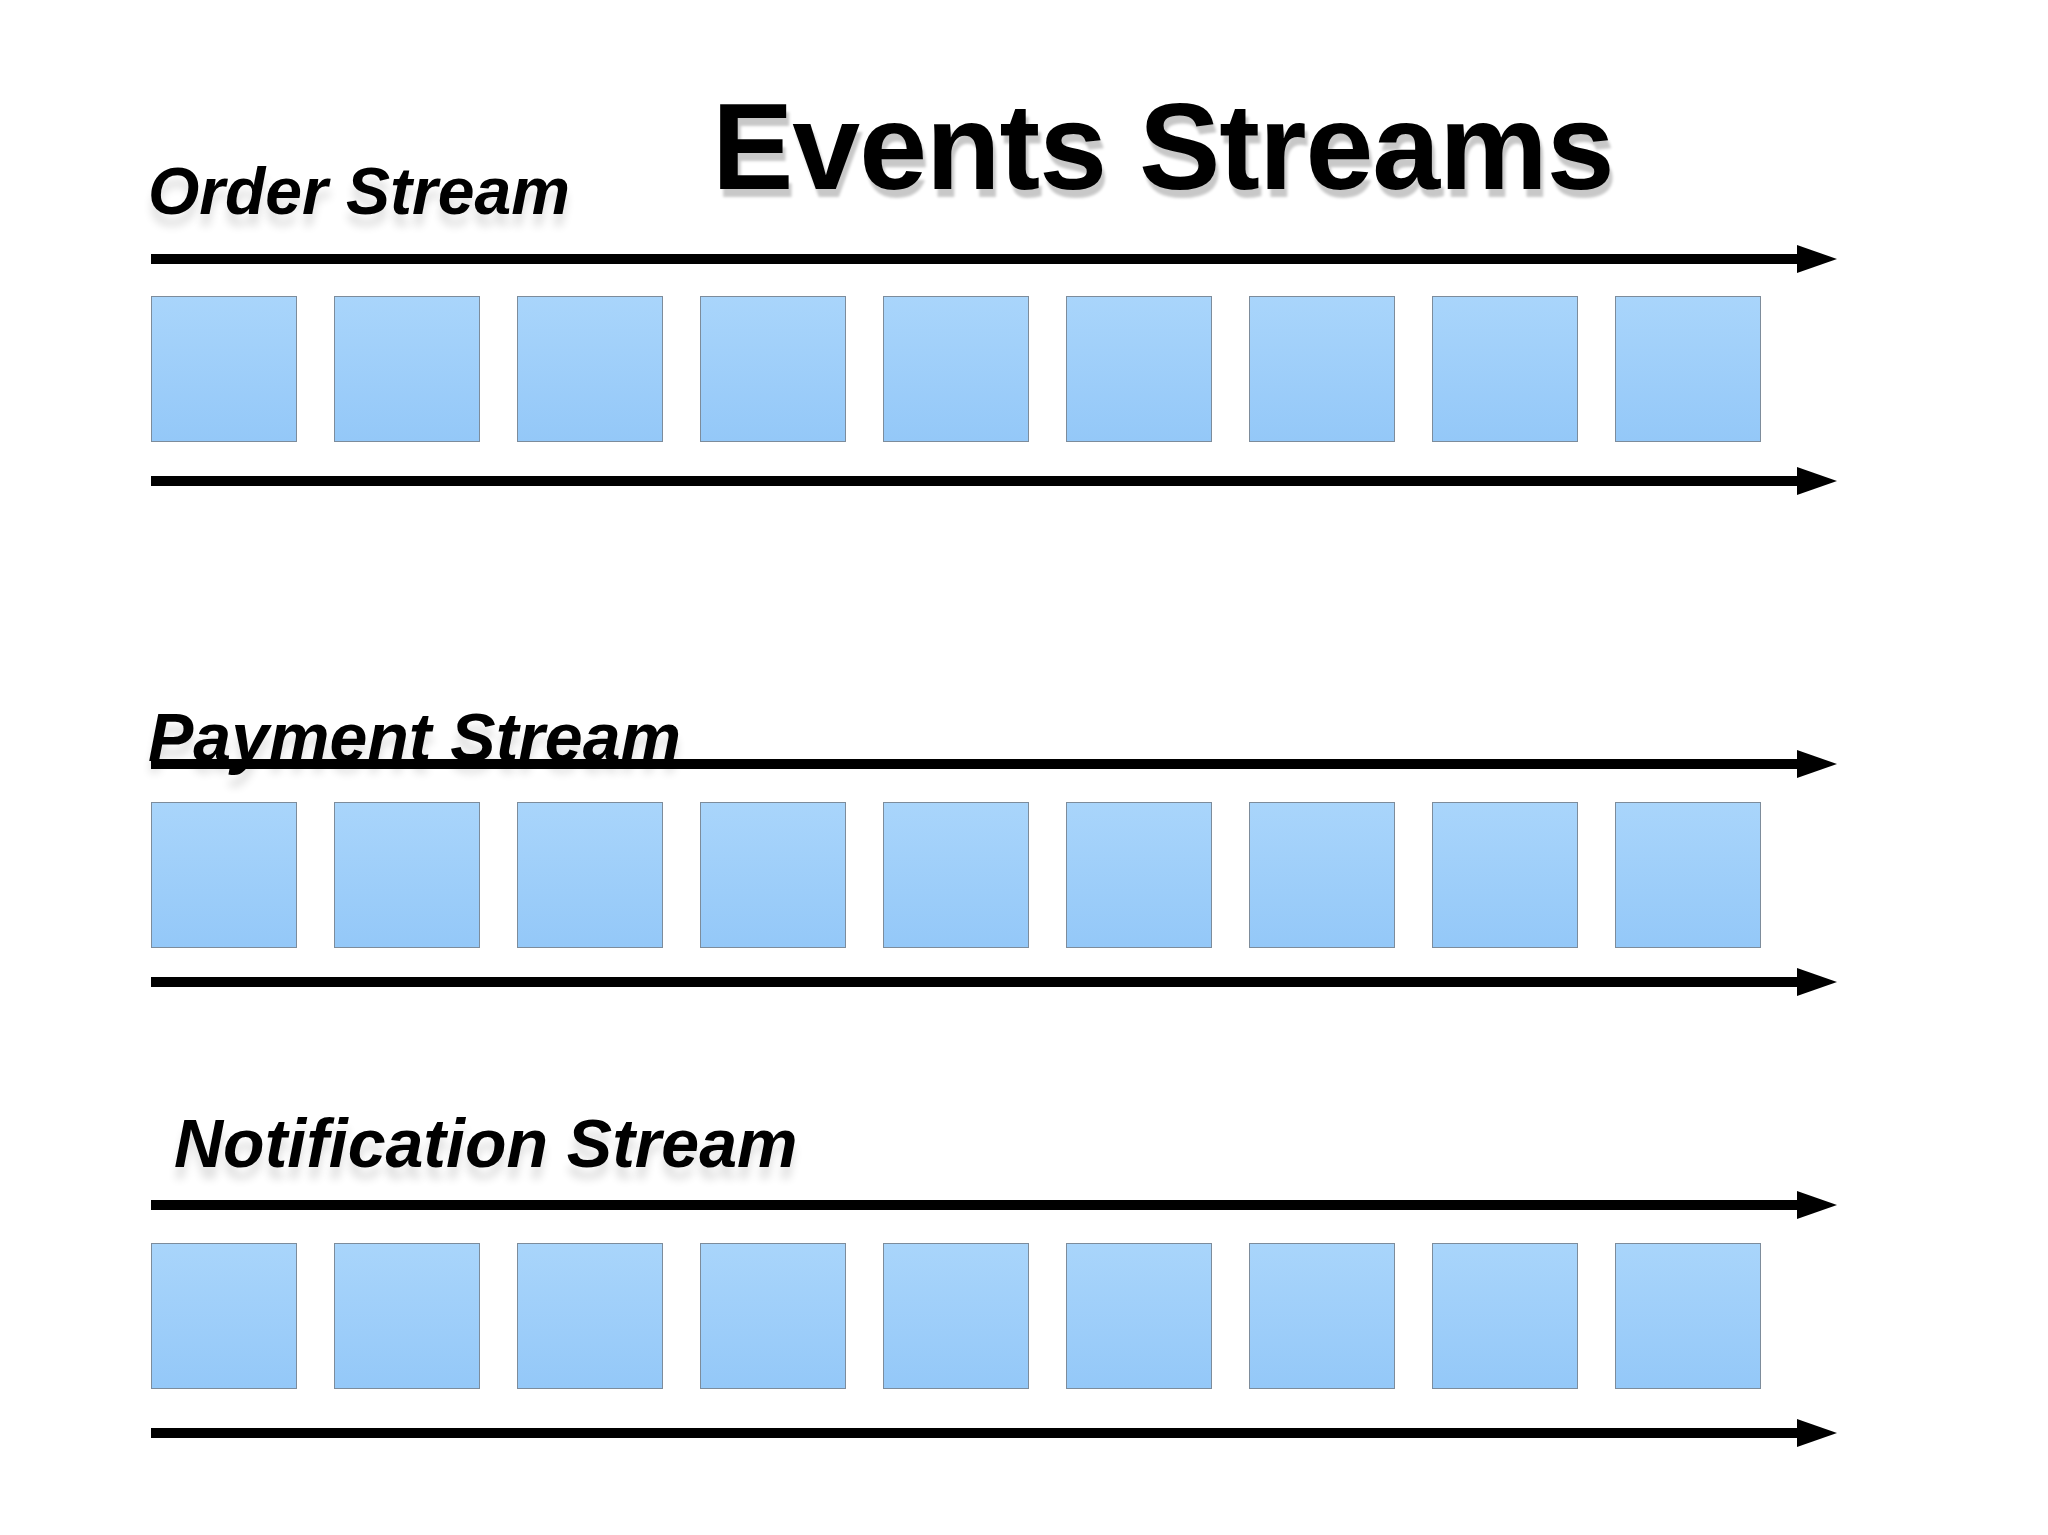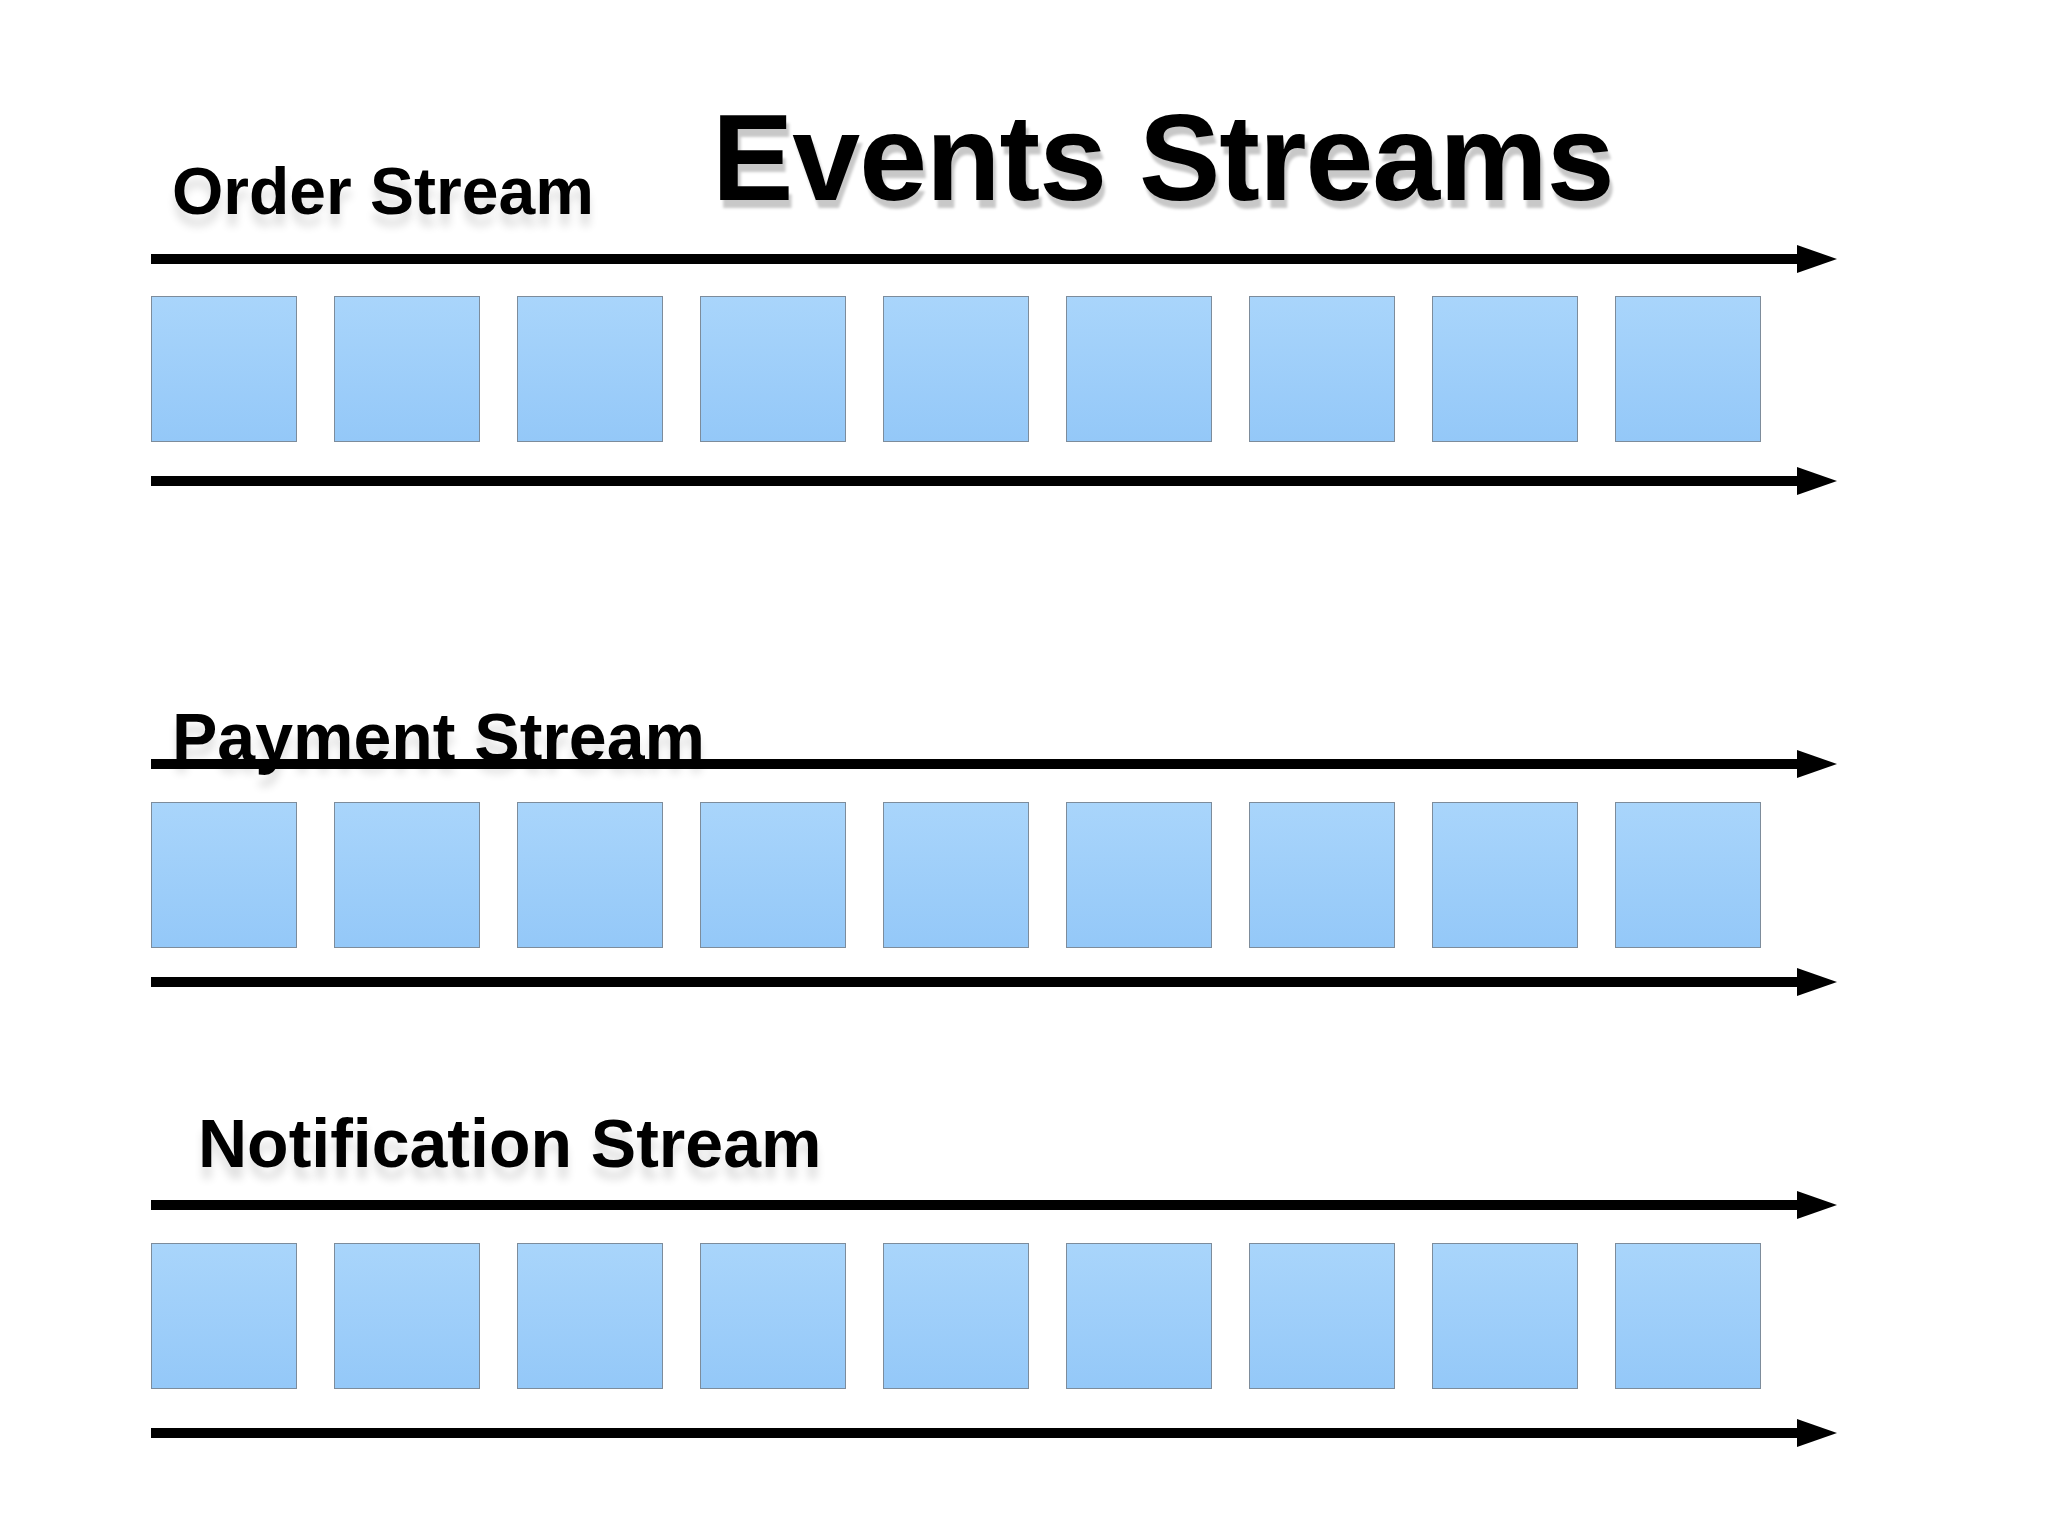--- a/index.html
+++ b/index.html
@@ -14,39 +14,40 @@
     overflow: hidden;
     position: relative;
   }
   .canvas {
     position: absolute;
     inset: 0;
   }
   .title {
     position: absolute;
     left: 712px;
-    top: 97px;
+    top: 86px;
     margin: 0;
     font-size: 122px;
     font-weight: bold;
     line-height: 1;
     letter-spacing: -1px;
     color: var(--text, #000);
     text-shadow: 3px 8px 3px var(--title-shadow, #c8c8c8);
     white-space: nowrap;
   }
   .stream-label {
     position: absolute;
-    left: 172px;
+    left: 148px;
     margin: 0;
     font-weight: bold;
     line-height: 1;
     color: var(--text, #000);
     text-shadow: 0 12px 8px rgba(0,0,0,0.12);
     white-space: nowrap;
+    font-style: italic;
   }
   .s1 .stream-label { top: 158px; font-size: 66px; }
   .s2 .stream-label { top: 667px; font-size: 68px; margin-top: 36px; }
   .s3 .stream-label { top: 1109px; font-size: 68px; margin-left: 26px; }
 
   .arrow {
     position: absolute;
     left: 151px;
     width: 1686px;
     height: 28px;

